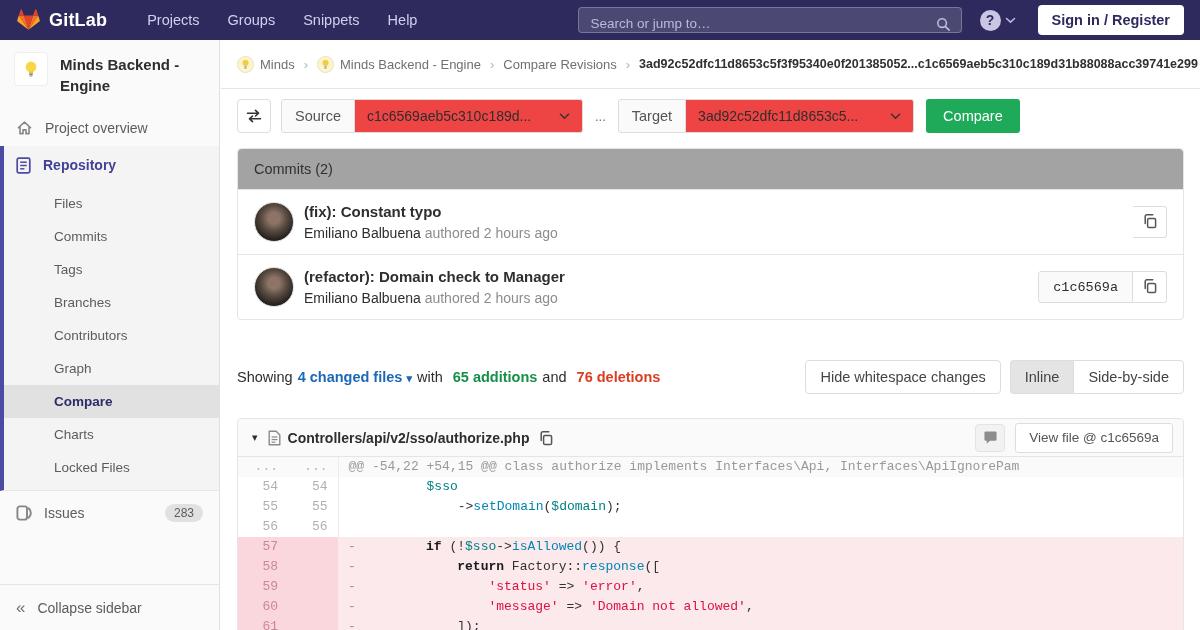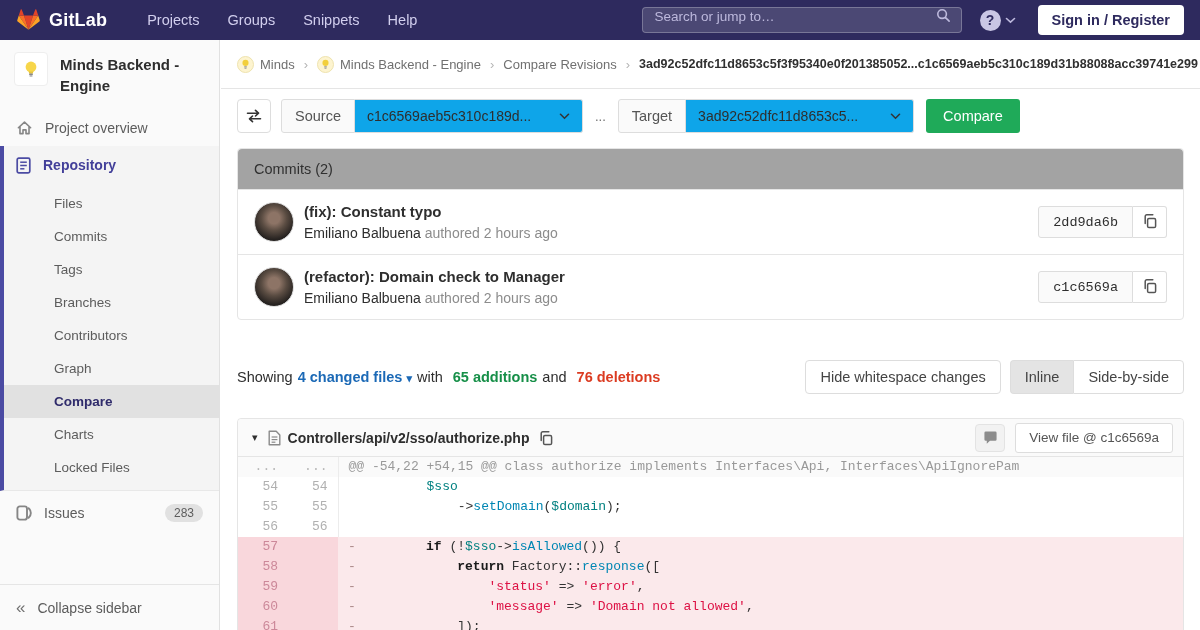--- a/index.html
+++ b/index.html
@@ -11,23 +11,23 @@
   a { text-decoration:none; }
 
   
   .navbar { position:absolute; top:0; left:0; width:1200px; height:40px;
     background:#2e2a5e; display:flex; align-items:center; padding:0 16px; z-index:30; }
   .brand { display:flex; align-items:center; gap:8px; margin-right:28px; }
   .brand-text { color:#fff; font-size:18px; font-weight:bold; letter-spacing:.2px; }
   .nav-links { display:flex; align-items:center; gap:4px; }
   .nav-link { color:#d2cfee; font-size:14.5px; padding:6px 12px; border-radius:4px; }
   .nav-spacer { flex:1; }
-  .search-box { width:320px; height:26px; background:rgba(255,255,255,.14);
+  .search-box { width:384px; height:26px; background:rgba(255,255,255,.14);
     border:1px solid rgba(255,255,255,.25); border-radius:4px; display:flex;
-    align-items:flex-start; padding:0 10px; margin-right:18px; }
+    align-items:flex-end; padding:0 10px; margin-right:18px; }
   .search-box input { flex:1; background:transparent; border:none; outline:none;
     color:#cac7e5; font-size:13.5px; font-family:"Liberation Sans",sans-serif; }
   .search-box input::placeholder { color:#bdb9dd; }
   .help-wrap { display:flex; align-items:center; gap:4px; margin-right:22px; cursor:pointer; }
   .help-circle { width:21px; height:21px; border-radius:50%; background:#c9c6e4;
     color:#2e2a5e; font-weight:bold; font-size:14px; display:flex; align-items:center; justify-content:center; }
   .signin-btn { background:#fff; color:#2e2a5e; font-weight:bold; font-size:14.5px;
     padding:7px 14px; border-radius:4px; border:none; cursor:pointer; }
 
   
@@ -68,21 +68,21 @@
 
   .main-pad { padding:10px 16px 0 16px; }
 
   
   .compare-form { display:flex; align-items:center; margin-bottom:15px; }
   .icon-btn { width:34px; height:34px; background:#fff; border:1px solid #ddd;
     border-radius:4px; display:flex; align-items:center; justify-content:center; cursor:pointer; }
   .input-group { display:flex; align-items:stretch; height:34px; margin-left:10px; }
   .ig-label { background:#fafafa; border:1px solid #ddd; border-radius:3px 0 0 3px;
     display:flex; align-items:center; padding:0 13px; font-size:14.5px; color:#555; }
-  .ig-value { background:#0ea5e9; border:1px solid #ddd; border-left:none; border-radius:0 3px 3px 0;
+  .ig-value { background:#ef4444; border:1px solid #ddd; border-left:none; border-radius:0 3px 3px 0;
     display:flex; align-items:center; gap:26px; padding:0 12px; font-size:14px; color:#2e2e2e;
     cursor:pointer; min-width:228px; justify-content:space-between; }
   .dots-sep { margin:0 12px; color:#707070; font-size:13px; }
   .compare-btn { margin-left:12px; background:#1faa59; color:#fff; border:none;
     border-radius:3px; font-size:14.5px; padding:0 17px; height:34px; cursor:pointer; }
 
   
   .card { border:1px solid #e5e5e5; border-radius:4px; }
   .card-header { background:#a3a3a3; border-bottom:1px solid #e5e5e5;
     padding:12px 16px; font-size:14.5px; color:#303030; border-radius:4px 4px 0 0; }
@@ -331,21 +331,20 @@
     <section class="card">
       <div class="card-header">Commits (2)</div>
       <div id="commit-list">
           <div class="commit-row">
             <span class="commit-avatar"></span>
             <div class="commit-text">
               <a class="commit-title">(fix): Constant typo</a>
               <div class="commit-meta"><a class="commit-author">Emiliano Balbuena</a> authored 2 hours ago</div>
             </div>
             <div class="hash-group">
-              <span class="hash-label">2dd9da6b</span>
               <button class="hash-copy">
                 <span><svg width="16" height="16" viewBox="0 0 16 16">
                     <rect x="5.6" y="5.6" width="8" height="9" rx="1.4" fill="none" stroke="#555" stroke-width="1.5"></rect>
                     <path d="M3.2 10.6 V3.4 a1.6 1.6 0 0 1 1.6 -1.6 h6" fill="none" stroke="#555" stroke-width="1.5" stroke-linecap="round"></path>
                   </svg></span>
               </button>
             </div>
           </div>
           <div class="commit-row">
             <span class="commit-avatar"></span>

